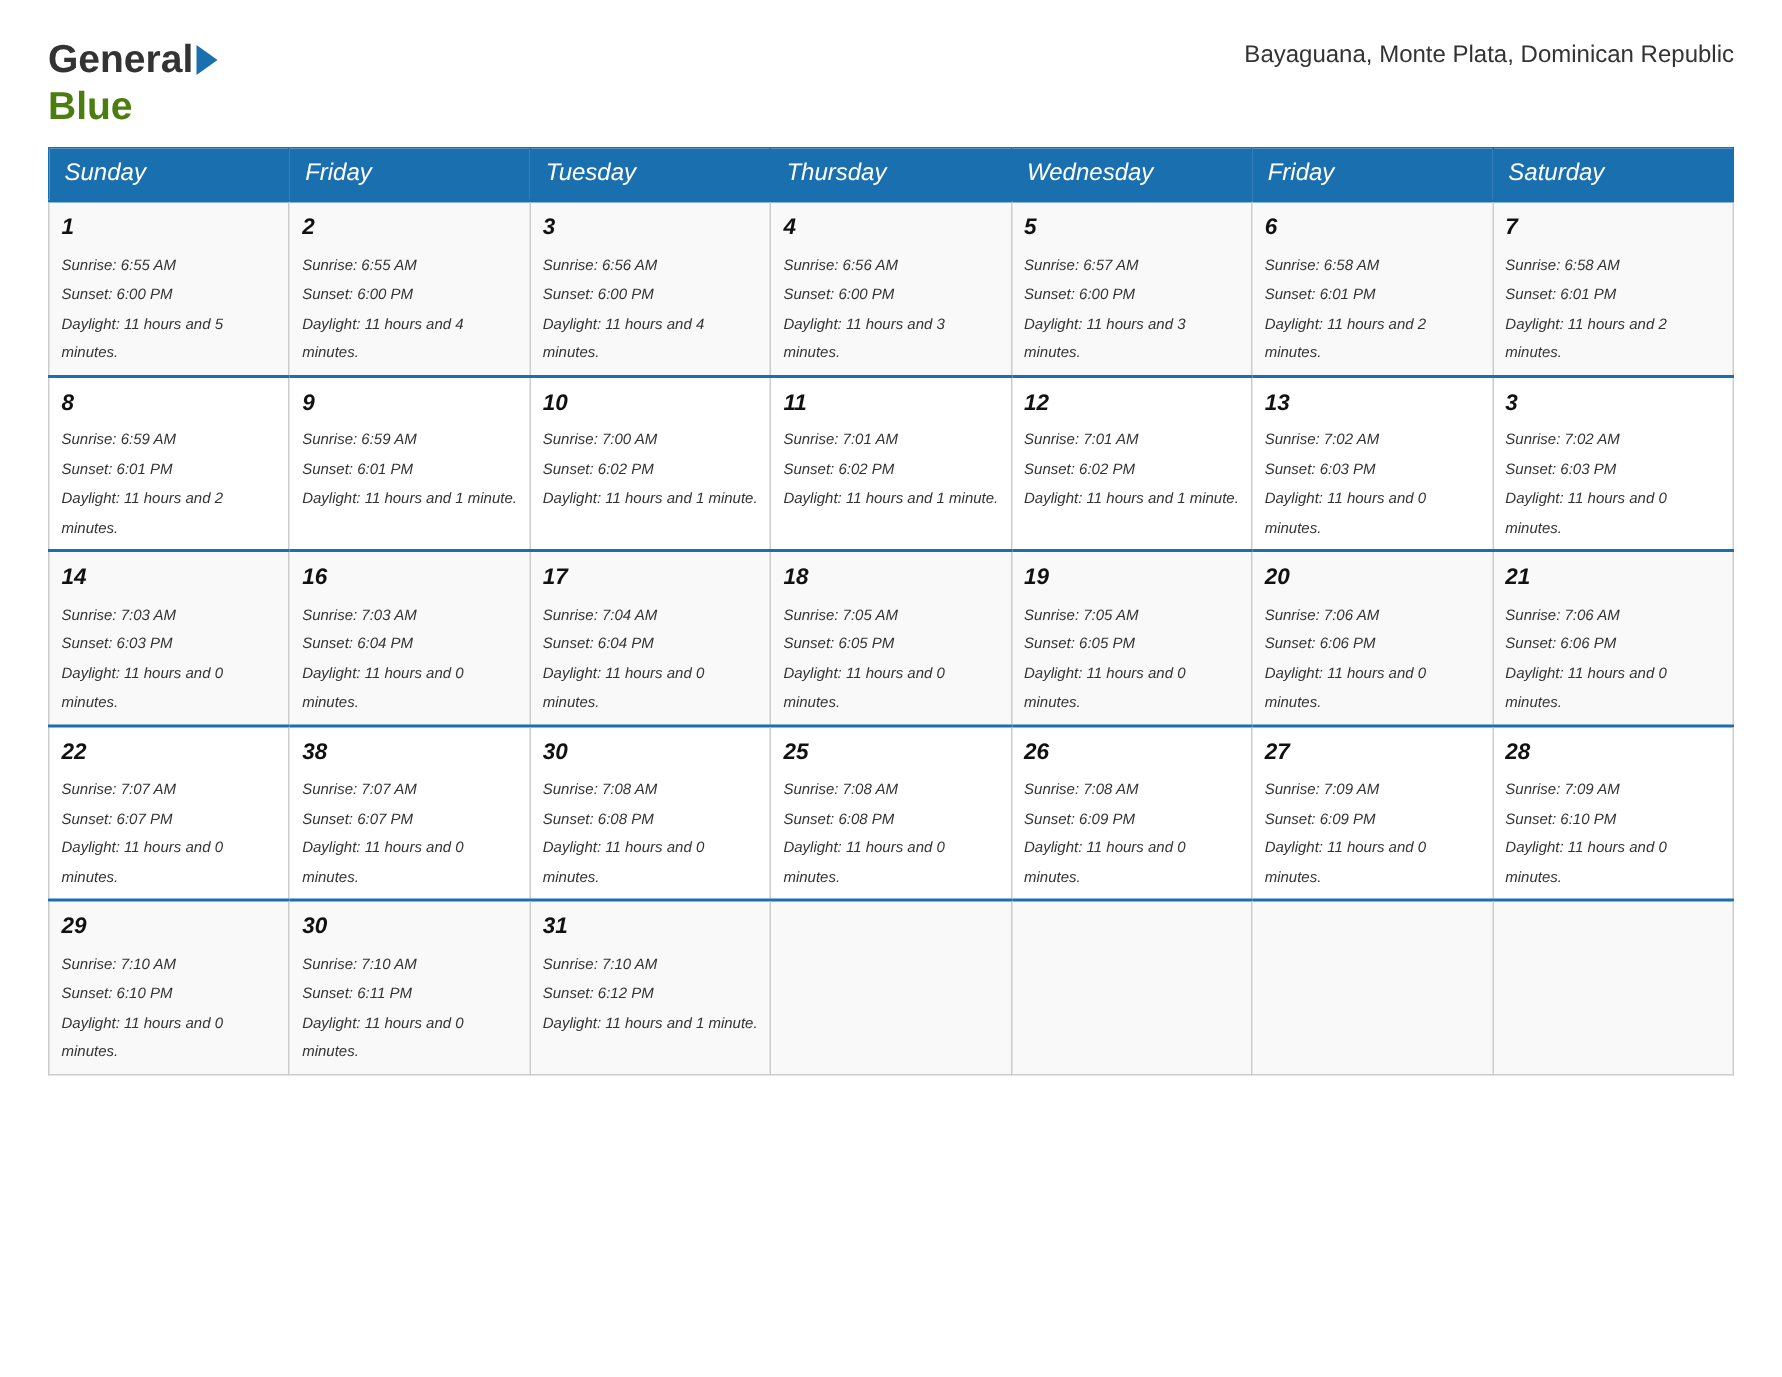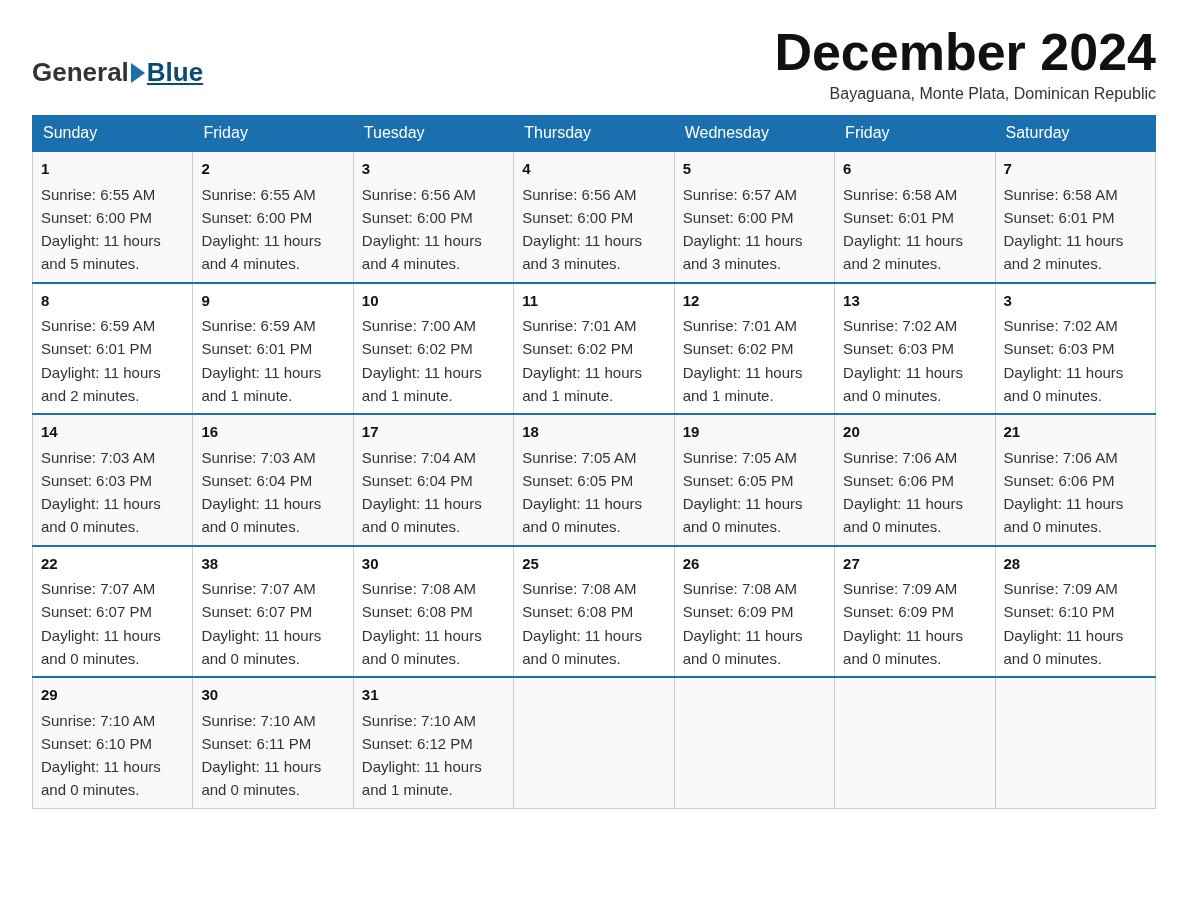--- a/index.html
+++ b/index.html
@@ -11,23 +11,22 @@
       min-height: 918px;
     }
     .header {
       display: flex;
       justify-content: space-between;
       align-items: flex-start;
       margin-bottom: 8px;
     }
     .logo {
       display: flex;
-      flex-direction: row;
+      flex-direction: column;
       align-items: flex-start;
-      margin-top: 33px;
     }
     .logo-text {
       display: flex;
       align-items: center;
     }
     .logo-general {
       font-size: 26px;
       font-weight: bold;
       color: #333;
     }
@@ -36,41 +35,41 @@
       height: 0;
       border-left: 14px solid #1a6faf;
       border-top: 10px solid transparent;
       border-bottom: 10px solid transparent;
       margin: 0 2px;
       display: inline-block;
     }
     .logo-blue {
       font-size: 26px;
       font-weight: bold;
-      color: #0c4a6e;
-      text-decoration: underline;
+      color: #4d7c0f;
     }
     .title-section {
       text-align: right;
     }
     .month-title {
       font-size: 52px;
       font-weight: bold;
       color: #111;
       line-height: 1.1;
     }
     .location-title {
       font-size: 16px;
       color: #333;
       margin-top: 4px;
     }
     .calendar-table {
       width: 100%;
       border-collapse: collapse;
       margin-top: 12px;
+      font-style: italic;
     }
     .calendar-table th {
       background-color: #1a6faf;
       color: #fff;
       padding: 8px 10px;
       text-align: left;
       font-size: 16px;
       font-weight: normal;
       border: 1px solid #1a6faf;
     }
@@ -84,21 +83,21 @@
       line-height: 1.5;
     }
     .day-number {
       font-size: 15px;
       font-weight: bold;
       color: #111;
       display: block;
       margin-bottom: 2px;
     }
     .day-info {
-      font-size: 15px;
+      font-size: 10px;
       color: #333;
       line-height: 1.55;
     }
     .empty-cell {
       background: #fff;
     }
     tr:nth-child(odd) td {
       background-color: #f9f9f9;
     }
     tr:nth-child(even) td {
@@ -116,21 +115,20 @@
 
 <div class="header">
   <div class="logo">
     <div class="logo-text">
       <span class="logo-general">General</span>
       <span class="logo-triangle"></span>
     </div>
     <span class="logo-blue">Blue</span>
   </div>
   <div class="title-section">
-    <div class="month-title">December 2024</div>
     <div class="location-title">Bayaguana, Monte Plata, Dominican Republic</div>
   </div>
 </div>
 
 <table class="calendar-table">
   <thead>
     <tr>
       <th>Sunday</th>
       <th>Friday</th>
       <th>Tuesday</th>

